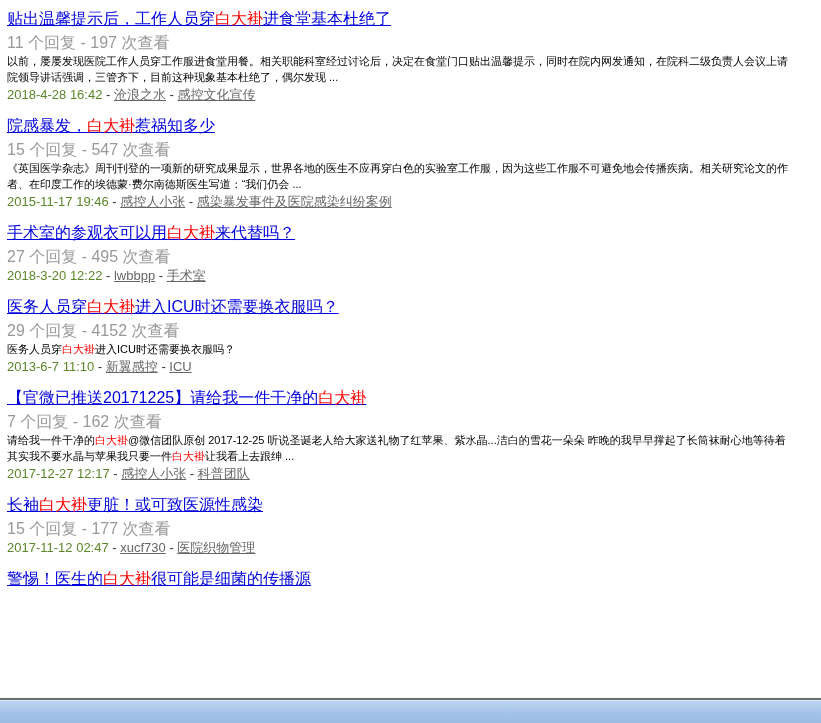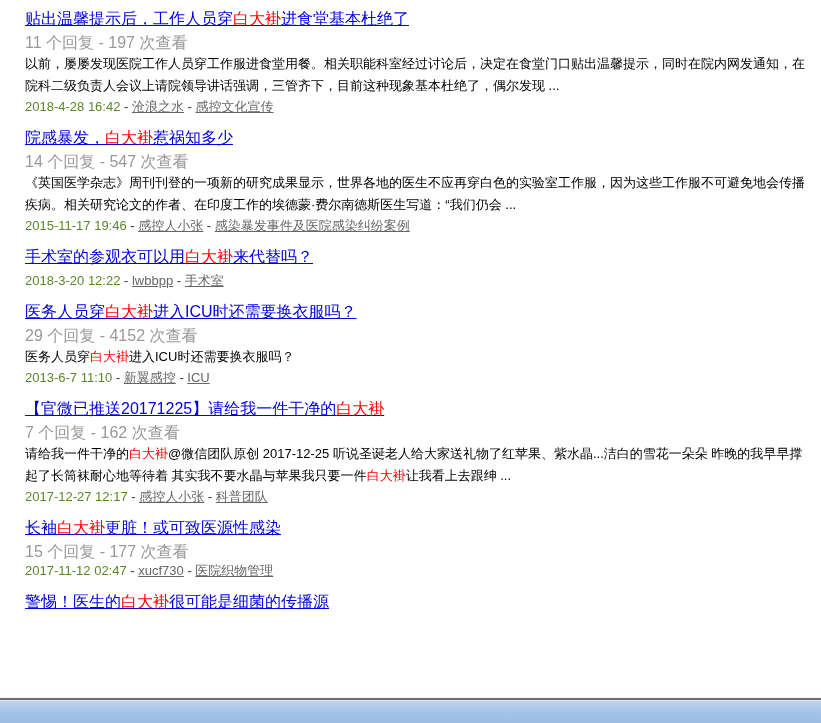--- a/index.html
+++ b/index.html
@@ -11,21 +11,20 @@
     width: 821px;
     height: 723px;
     overflow: hidden;
     position: relative;
     font-family: "Liberation Sans", "DejaVu Sans", sans-serif;
   }
   .content {
     box-sizing: border-box;
     width: 800px;
     padding: 8px 10px 0 7px;
-    margin-left: 18px;
   }
   ul.results {
     list-style: none;
     margin: 0;
     padding: 0;
   }
   li.result { margin: 0 0 12px 0; }
   h3.title {
     margin: 0 0 4px 0;
     font-size: 16px;
@@ -39,22 +38,22 @@
   }
   a.title-link .hl { color: var(--highlight, #ff0000); }
   p.stats {
     margin: 0 0 2px 0;
     font-size: 16px;
     line-height: 17px;
     color: var(--stats, #999999);
   }
   p.snippet {
     margin: 0 0 1px 0;
-    font-size: 13px;
-    line-height: 22px;
+    font-size: 11px;
+    line-height: 16px;
     color: var(--snippet, #000000);
   }
   p.snippet .hl { color: var(--highlight, #ff0000); }
   p.meta {
     margin: 0;
     font-size: 13px;
     line-height: 17px;
   }
   .date { color: var(--date, #5a8727); }
   .sep { color: var(--separator, #333333); }
@@ -97,31 +96,32 @@
     <p class="snippet"><span>以前，屡屡发现医院工作人员穿工作服进食堂用餐。相关职能科室经过讨论后，决定在食堂门口贴出温馨提示，同时在院内网发通知，在院科二级负责人会议上请院领导讲话强调，三管齐下，目前这种现象基本杜绝了，偶尔发现 ...</span></p>
     <p class="meta">
       <span class="date">2018-4-28 16:42</span><span class="sep"> - </span><a class="meta-link" href="#">沧浪之水</a><span class="sep sep2"> - </span><a class="meta-link" href="#">感控文化宣传</a>
     </p>
   </li>
 
   <li class="result">
     <h3 class="title">
       <a class="title-link" href="#"><span>院感暴发，</span><span class="hl">白大褂</span><span>惹祸知多少</span></a>
     </h3>
-    <p class="stats">14 个回复 - 547 次查看</p>
+    <p class="stats">15 个回复 - 547 次查看</p>
     <p class="snippet"><span>《英国医学杂志》周刊刊登的一项新的研究成果显示，世界各地的医生不应再穿白色的实验室工作服，因为这些工作服不可避免地会传播疾病。相关研究论文的作者、在印度工作的埃德蒙·费尔南德斯医生写道：“我们仍会 ...</span></p>
     <p class="meta">
       <span class="date">2015-11-17 19:46</span><span class="sep"> - </span><a class="meta-link" href="#">感控人小张</a><span class="sep sep2"> - </span><a class="meta-link" href="#">感染暴发事件及医院感染纠纷案例</a>
     </p>
   </li>
 
   <li class="result">
     <h3 class="title">
       <a class="title-link" href="#"><span>手术室的参观衣可以用</span><span class="hl">白大褂</span><span>来代替吗？</span></a>
     </h3>
+    <p class="stats">27 个回复 - 495 次查看</p>
     <p class="meta">
       <span class="date">2018-3-20 12:22</span><span class="sep"> - </span><a class="meta-link" href="#">lwbbpp</a><span class="sep sep2"> - </span><a class="meta-link" href="#">手术室</a>
     </p>
   </li>
 
   <li class="result">
     <h3 class="title">
       <a class="title-link" href="#"><span>医务人员穿</span><span class="hl">白大褂</span><span>进入ICU时还需要换衣服吗？</span></a>
     </h3>
     <p class="stats">29 个回复 - 4152 次查看</p>

